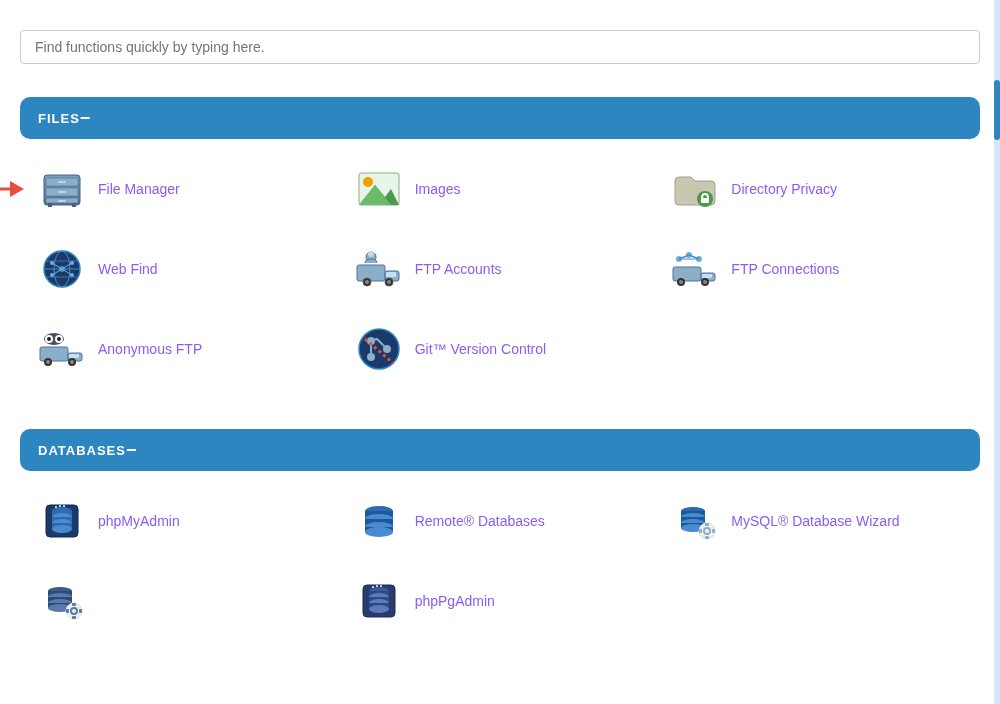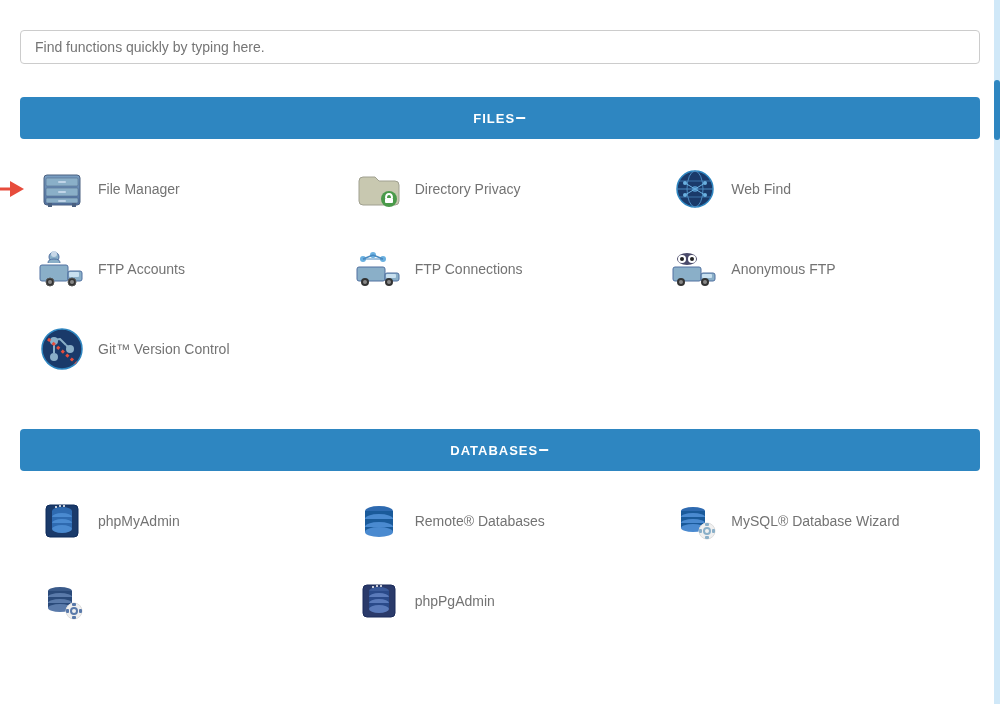--- a/index.html
+++ b/index.html
@@ -38,22 +38,22 @@
 
     .section-header {
       background: #2e86c1;
       color: #fff;
       padding: 12px 18px;
       font-size: 13px;
       font-weight: bold;
       letter-spacing: 1px;
       display: flex;
       align-items: center;
-      justify-content: center;
-      border-radius: 4px;
+      justify-content: flex-start;
+      border-radius: 10px;
       margin-top: 23px;
     }
 
     .section-header .minus-icon {
       font-size: 18px;
       font-weight: bold;
       line-height: 1;
     }
 
     .section-content {
@@ -68,21 +68,21 @@
       display: flex;
       align-items: center;
       gap: 12px;
       cursor: pointer;
       padding: 6px 8px;
       border-radius: 4px;
       position: relative;
     }
 
     .menu-item-label {
-      color: #737373;
+      color: #8b5cf6;
       font-size: 14px;
       font-weight: 500;
     }
 
     .icon-wrapper {
       width: 48px;
       height: 48px;
       display: flex;
       align-items: center;
       justify-content: center;
@@ -159,20 +159,34 @@
             <rect x="8" y="33" width="32" height="5" rx="1" fill="#8aafc8" stroke="#4a6080" stroke-width="0.5"></rect>
             <rect x="20" y="35" width="8" height="2" rx="1" fill="#c0d4e8"></rect>
 
             <rect x="10" y="38" width="4" height="4" fill="#4a6080"></rect>
             <rect x="34" y="38" width="4" height="4" fill="#4a6080"></rect>
           </svg>
         </div>
         <span class="menu-item-label">File Manager</span>
       </div>
 
+      <div class="menu-item">
+        <div class="icon-wrapper">
+          <svg class="icon-svg" viewBox="0 0 48 48" xmlns="http://www.w3.org/2000/svg">
+
+            <rect x="4" y="8" width="40" height="32" rx="3" fill="#e8f4e8" stroke="#b0c8b0" stroke-width="1.5"></rect>
+
+            <circle cx="13" cy="17" r="5" fill="#f0a000"></circle>
+
+            <polygon points="4,40 20,20 30,32 36,24 44,40" fill="#4a9a4a"></polygon>
+            <polygon points="4,40 20,20 36,40" fill="#6abc6a"></polygon>
+          </svg>
+        </div>
+        <span class="menu-item-label">Images</span>
+      </div>
 
       <div class="menu-item">
         <div class="icon-wrapper">
           <svg class="icon-svg" viewBox="0 0 48 48" xmlns="http://www.w3.org/2000/svg">
 
             <path d="M4 16 Q4 12 8 12 L20 12 L24 16 L40 16 Q44 16 44 20 L44 36 Q44 40 40 40 L8 40 Q4 40 4 36 Z" fill="#c8c8b0" stroke="#a0a090" stroke-width="1"></path>
 
             <circle cx="34" cy="34" r="8" fill="#4a9a4a"></circle>
             <rect x="30" y="33" width="8" height="5" rx="1" fill="white"></rect>
             <path d="M31 33 Q31 29 34 29 Q37 29 37 33" stroke="white" stroke-width="2" fill="none"></path>

